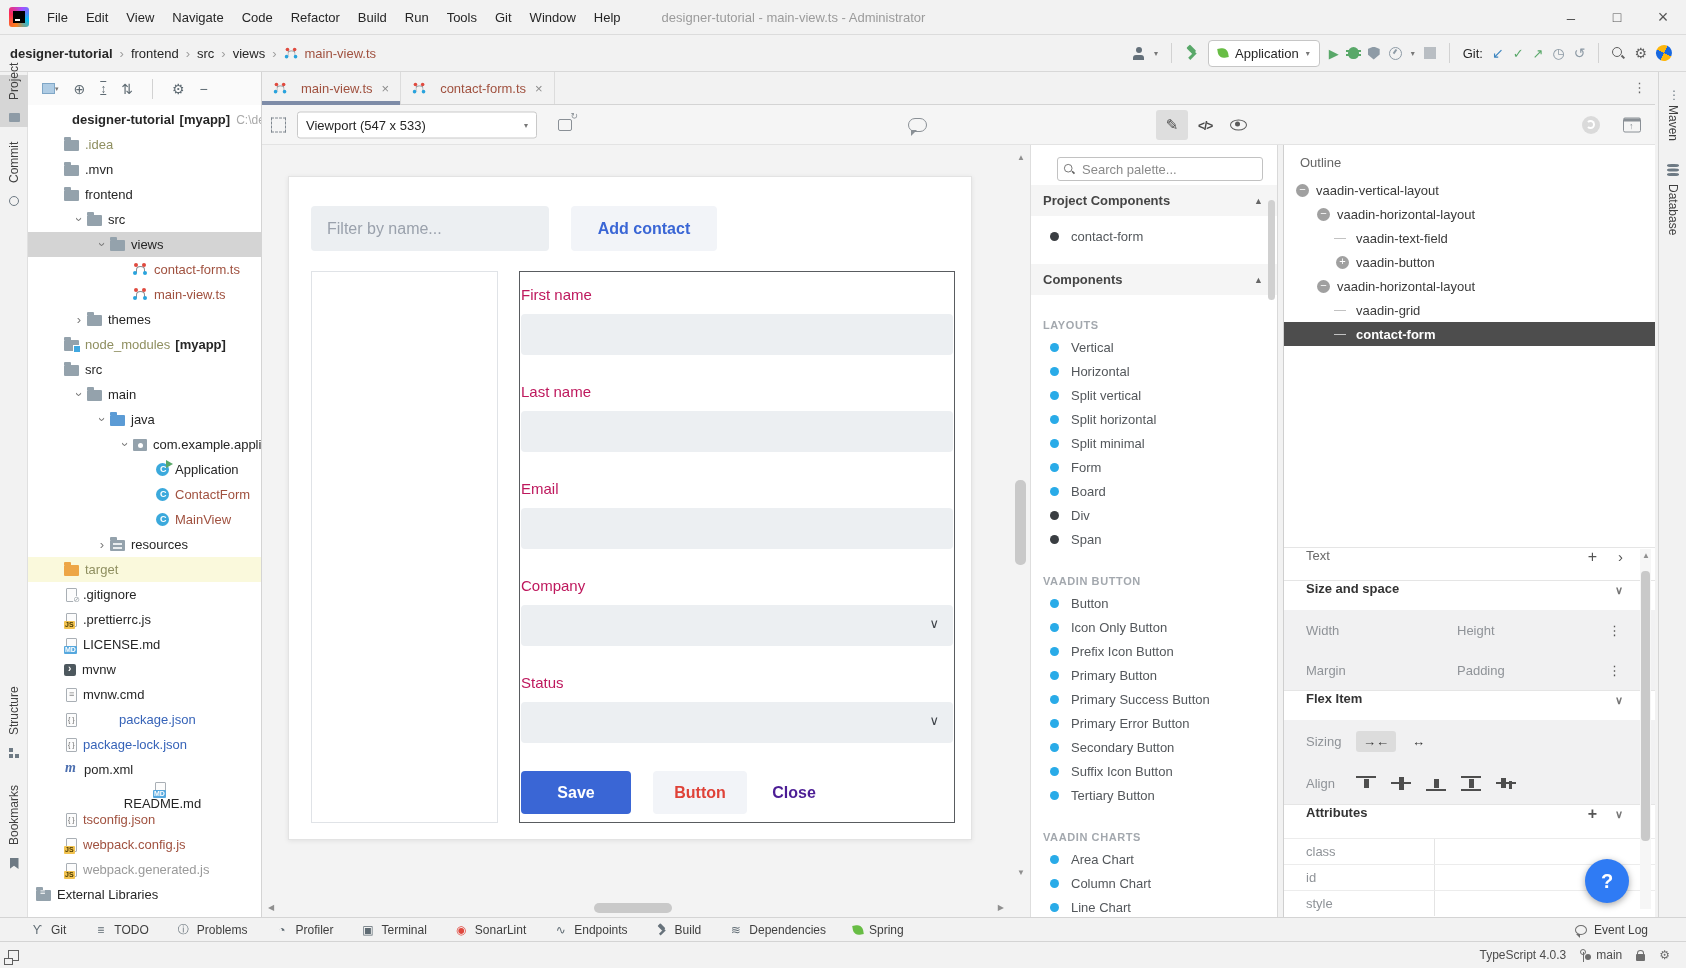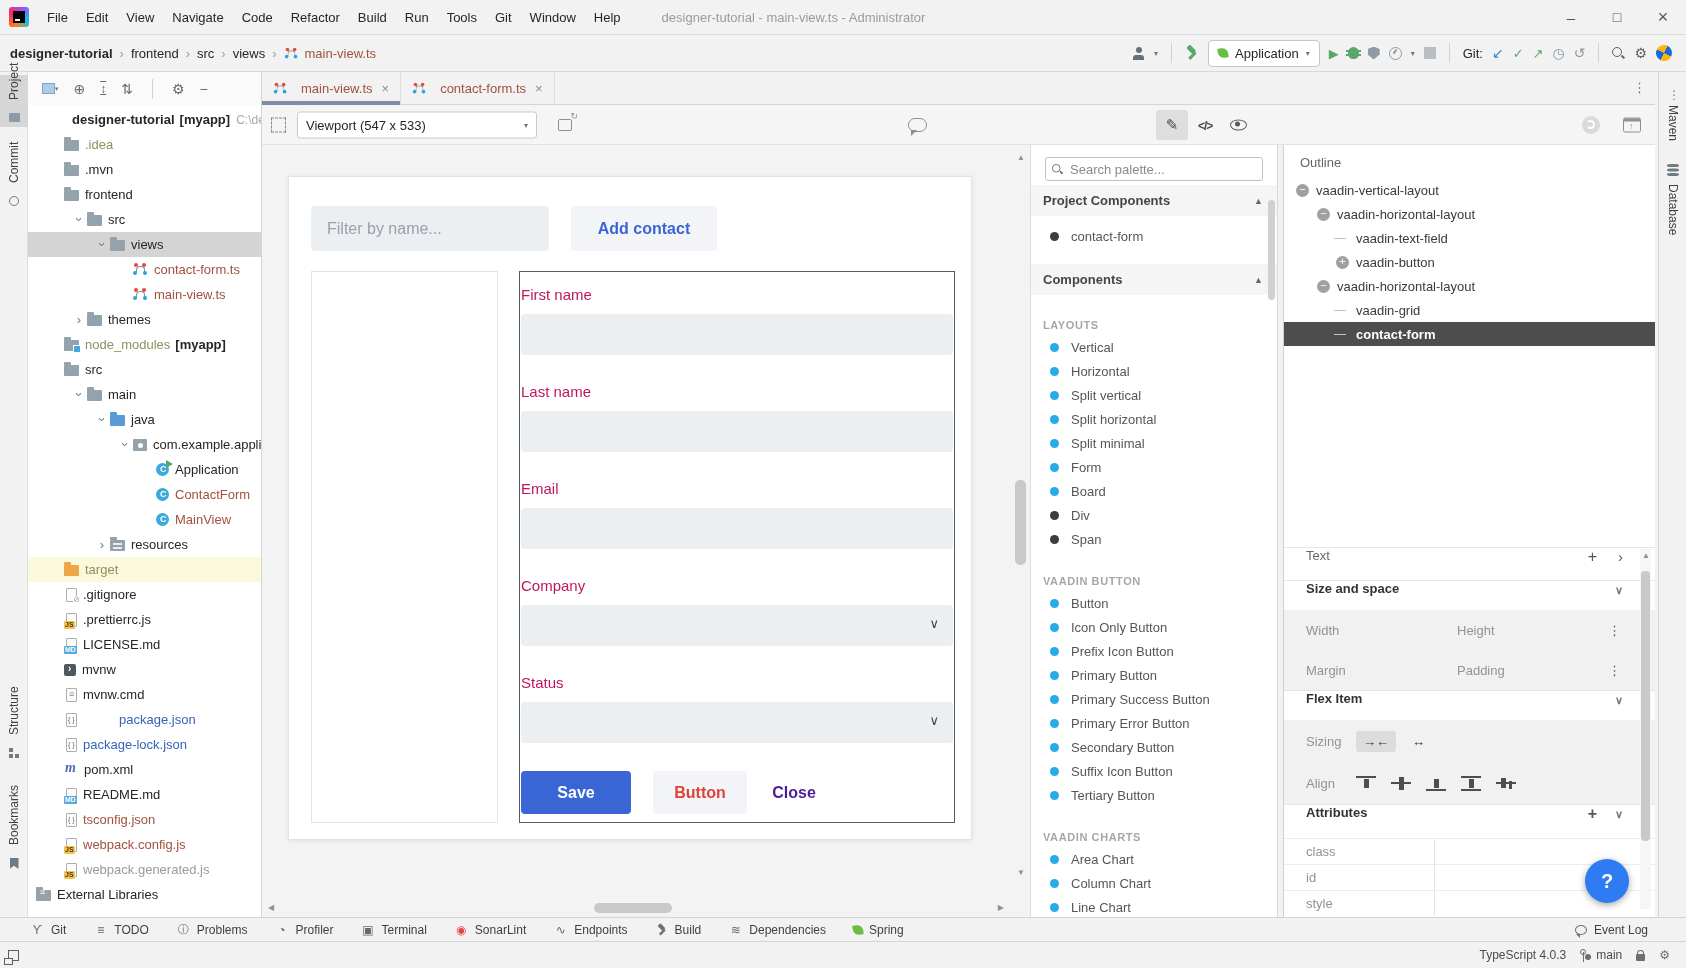--- a/index.html
+++ b/index.html
@@ -182,21 +182,21 @@
   .vscroll{position:absolute;right:0;top:0;bottom:0;width:18px}
   .vscroll .thumb{position:absolute;left:3px;width:11px;background:#C9C9C9;border-radius:5px}
   .sarrow{position:absolute;left:0;width:18px;text-align:center;color:#8F8F8F;font-size:8px}
   .hscroll{position:absolute;left:4px;right:24px;bottom:1px;height:16px}
   .hscroll .thumb{position:absolute;top:3px;height:10px;background:#C9C9C9;border-radius:5px}
   .harrow{position:absolute;top:3px;color:#8F8F8F;font-size:8px}
 
   
   #palette{position:absolute;left:1030px;top:145px;width:248px;bottom:51px;background:#fff;border-left:1px solid #DEDEDE;
            border-right:1px solid #D9D9D9;box-sizing:border-box;overflow:hidden}
-  .psearch{position:absolute;left:14px;top:12px;right:14px;height:24px}
+  .psearch{position:absolute;left:26px;top:12px;right:14px;height:24px}
   .psearch input{width:100%;height:100%;border:1px solid #C2C2C2;border-radius:3px;box-sizing:border-box;
            padding:0 6px 0 24px;font-size:13px;font-family:inherit;color:#333}
   .psearch input::placeholder{color:#8A8A8A}
   .psearch .icon-search{position:absolute;left:6px;top:6px;transform:scale(.85)}
   #palrows{position:absolute;left:0;right:0;top:40px}
   .pal-header{height:31px;background:#F5F5F5;display:flex;align-items:center;padding:0 14px 0 12px;
               font-weight:700;font-size:13px;color:#454545}
   .pal-header .up{margin-left:auto;color:#666;font-size:9px}
   .pal-section{height:26px;display:flex;align-items:flex-end;padding:0 12px 4px;font-weight:700;font-size:11px;
                letter-spacing:.6px;color:#A3A8AE}
@@ -564,21 +564,21 @@
         <span class="fic ic-file-json"></span>
         <span class="tlabel blue">package-lock.json</span>
 
       </div>
       <div class="trow" style="padding-left: 36px;">
 
         <span class="fic ic-maven"></span>
         <span class="tlabel">pom.xml</span>
 
       </div>
-      <div class="trow" style="padding-left: 36px;">
+      <div class="trow" style="padding-left: 36px; flex-direction: column;">
 
         <span class="fic ic-file-md"></span>
         <span class="tlabel">README.md</span>
 
       </div>
       <div class="trow" style="padding-left: 36px;">
 
         <span class="fic ic-file-json"></span>
         <span class="tlabel red">tsconfig.json</span>
 

